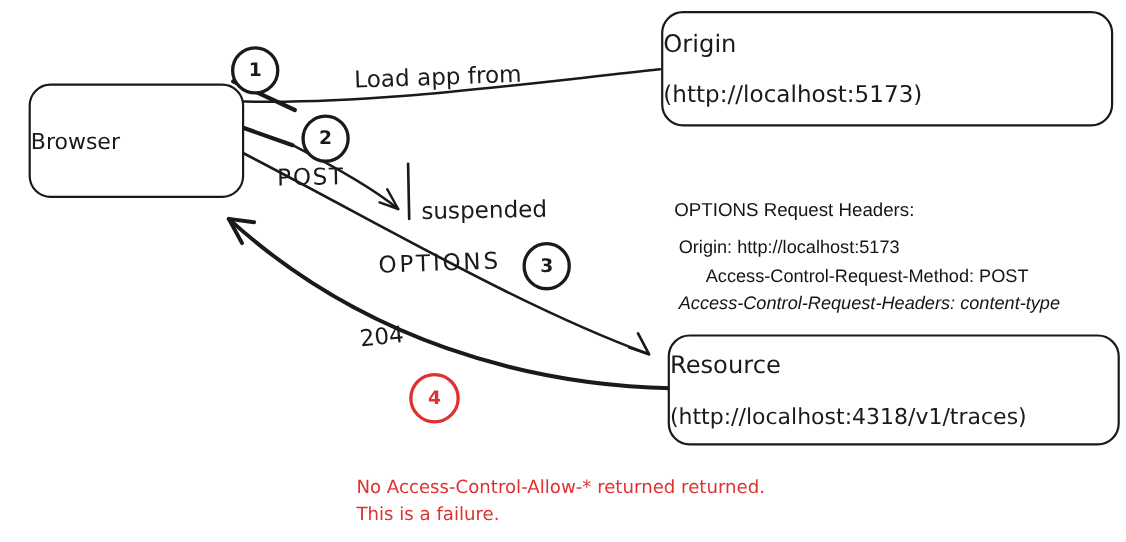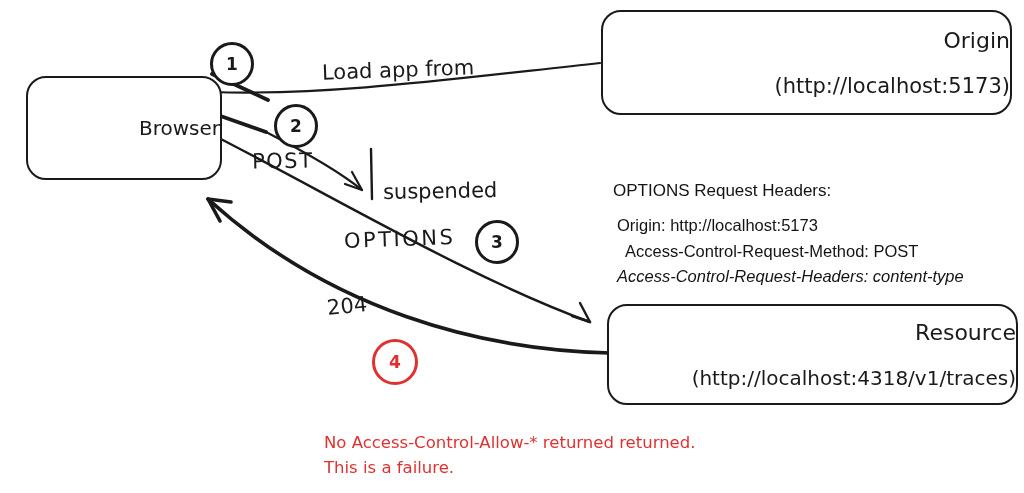--- a/index.html
+++ b/index.html
@@ -8,21 +8,21 @@
   .canvas {
     position:relative; width:1024px; height:493px; background:#ffffff;
     overflow:hidden; font-family:"DejaVu Sans",sans-serif; color:var(--ink);
   }
   .arrow-layer { position:absolute; inset:0; z-index:1; }
   .ink { stroke:var(--ink); fill:none; stroke-linecap:round; stroke-linejoin:round; }
 
   .node {
     position:absolute; border:2.6px solid var(--ink); border-radius:20px;
     background:#ffffff; display:flex; flex-direction:column;
-    align-items:flex-end; justify-content:center; z-index:2; text-align:center;
+    align-items:flex-start; justify-content:center; z-index:2; text-align:center;
   }
   .node-title { font-size:22px; }
   .node-sub { font-size:21px; margin-top:21px; white-space:nowrap; }
 
   .step {
     position:absolute; width:44px; height:44px; border:3px solid var(--ink);
     border-radius:50%; background:#ffffff; display:flex; align-items:center;
     justify-content:center; font-size:17px; font-weight:bold; z-index:3;
   }
   .step.red { border-color:var(--error); color:var(--error); width:46px; height:46px; }
@@ -87,21 +87,21 @@
   <div class="hand-label" style="left:322px; top:58px; transform:rotate(-2deg);">Load app from</div>
   <div class="hand-label" style="left:252px; top:149px; letter-spacing:1.5px; transform:rotate(-1deg);">POST</div>
   <div class="hand-label" style="left:383px; top:179px; transform:rotate(-1deg);">suspended</div>
   <div class="hand-label" style="left:344px; top:227px; letter-spacing:2.5px; transform:rotate(-2deg);">OPTIONS</div>
   <div class="hand-label" style="left:327px; top:294px; transform:rotate(-6deg);">204</div>
 
 
   <div class="headers" style="left:613px; top:181px;">
     <div class="headers-title">OPTIONS Request Headers:</div>
     <div class="headers-line" style="margin-left:4px;">Origin: http://localhost:5173</div>
-    <div class="headers-line" style="margin-left:12px;">Access-Control-Request-Method: POST</div>
+    <div class="headers-line" style="margin-left:0;text-align:center;">Access-Control-Request-Method: POST</div>
     <div class="headers-line" style="margin-left:4px;font-style:italic;">Access-Control-Request-Headers: content-type</div>
   </div>
 
   <div class="red-note" style="left:324px; top:431px;">
     <div>No Access-Control-Allow-* returned returned.</div>
     <div>This is a failure.</div>
   </div>
 
 </div>
 

